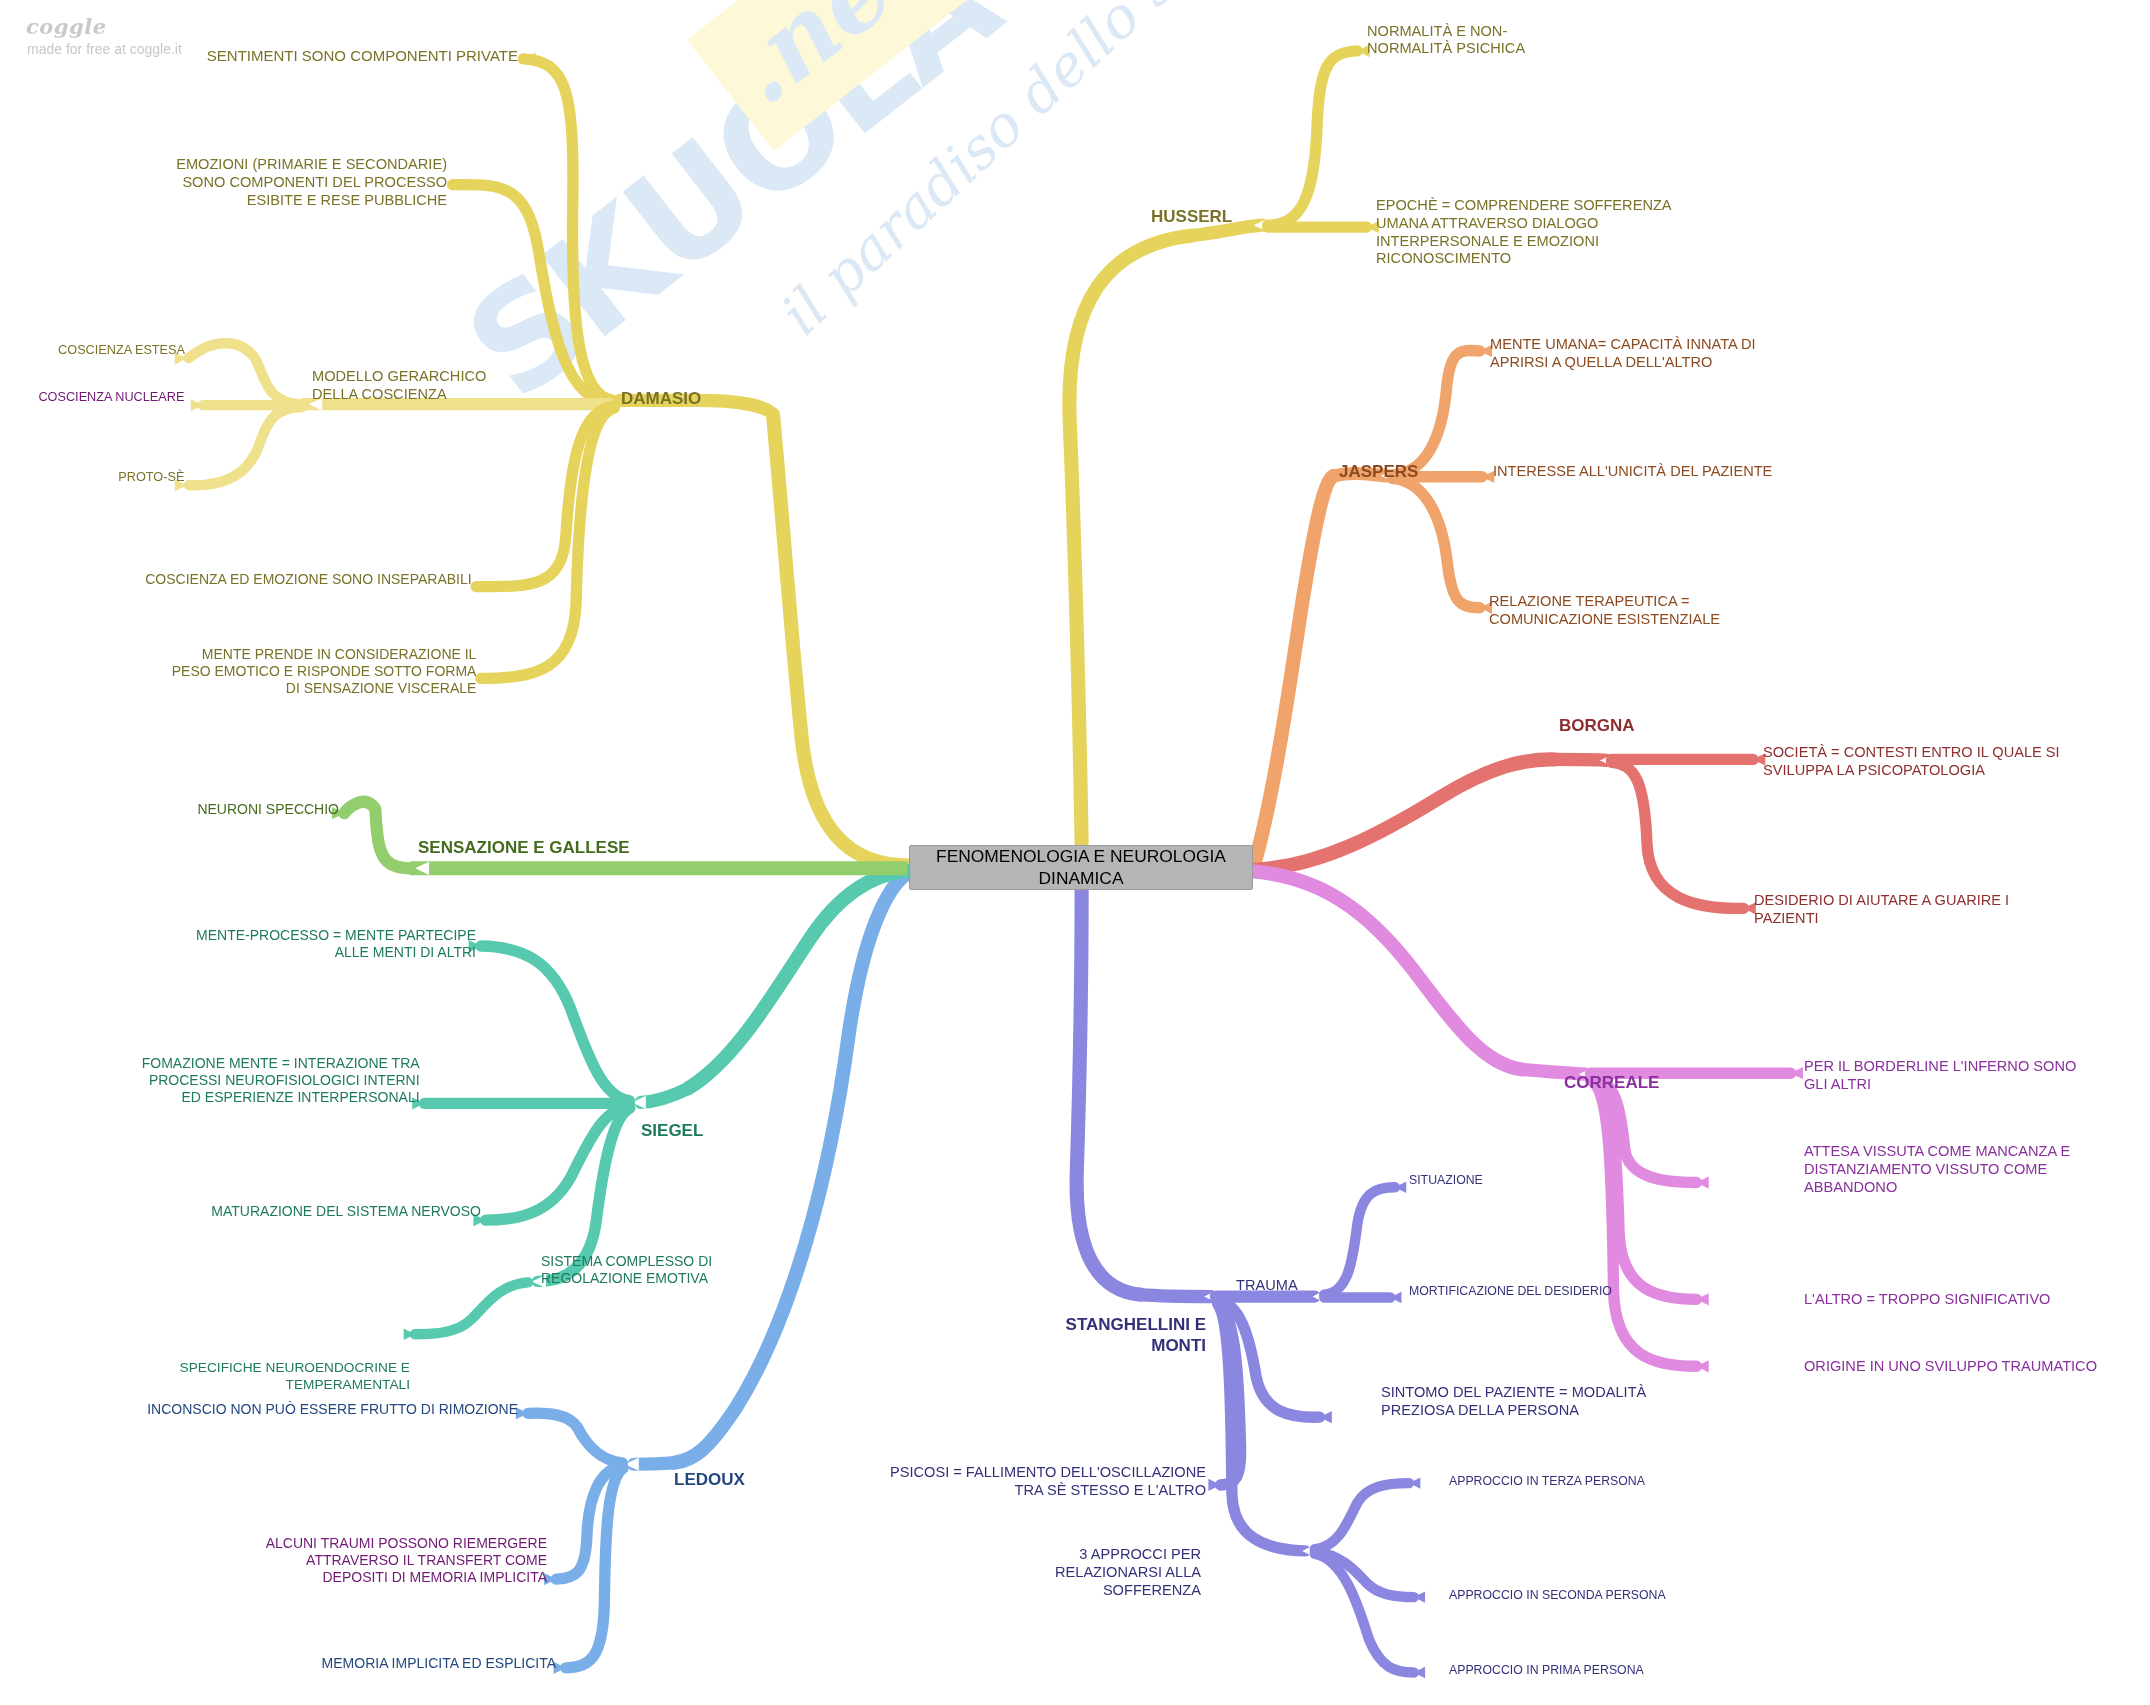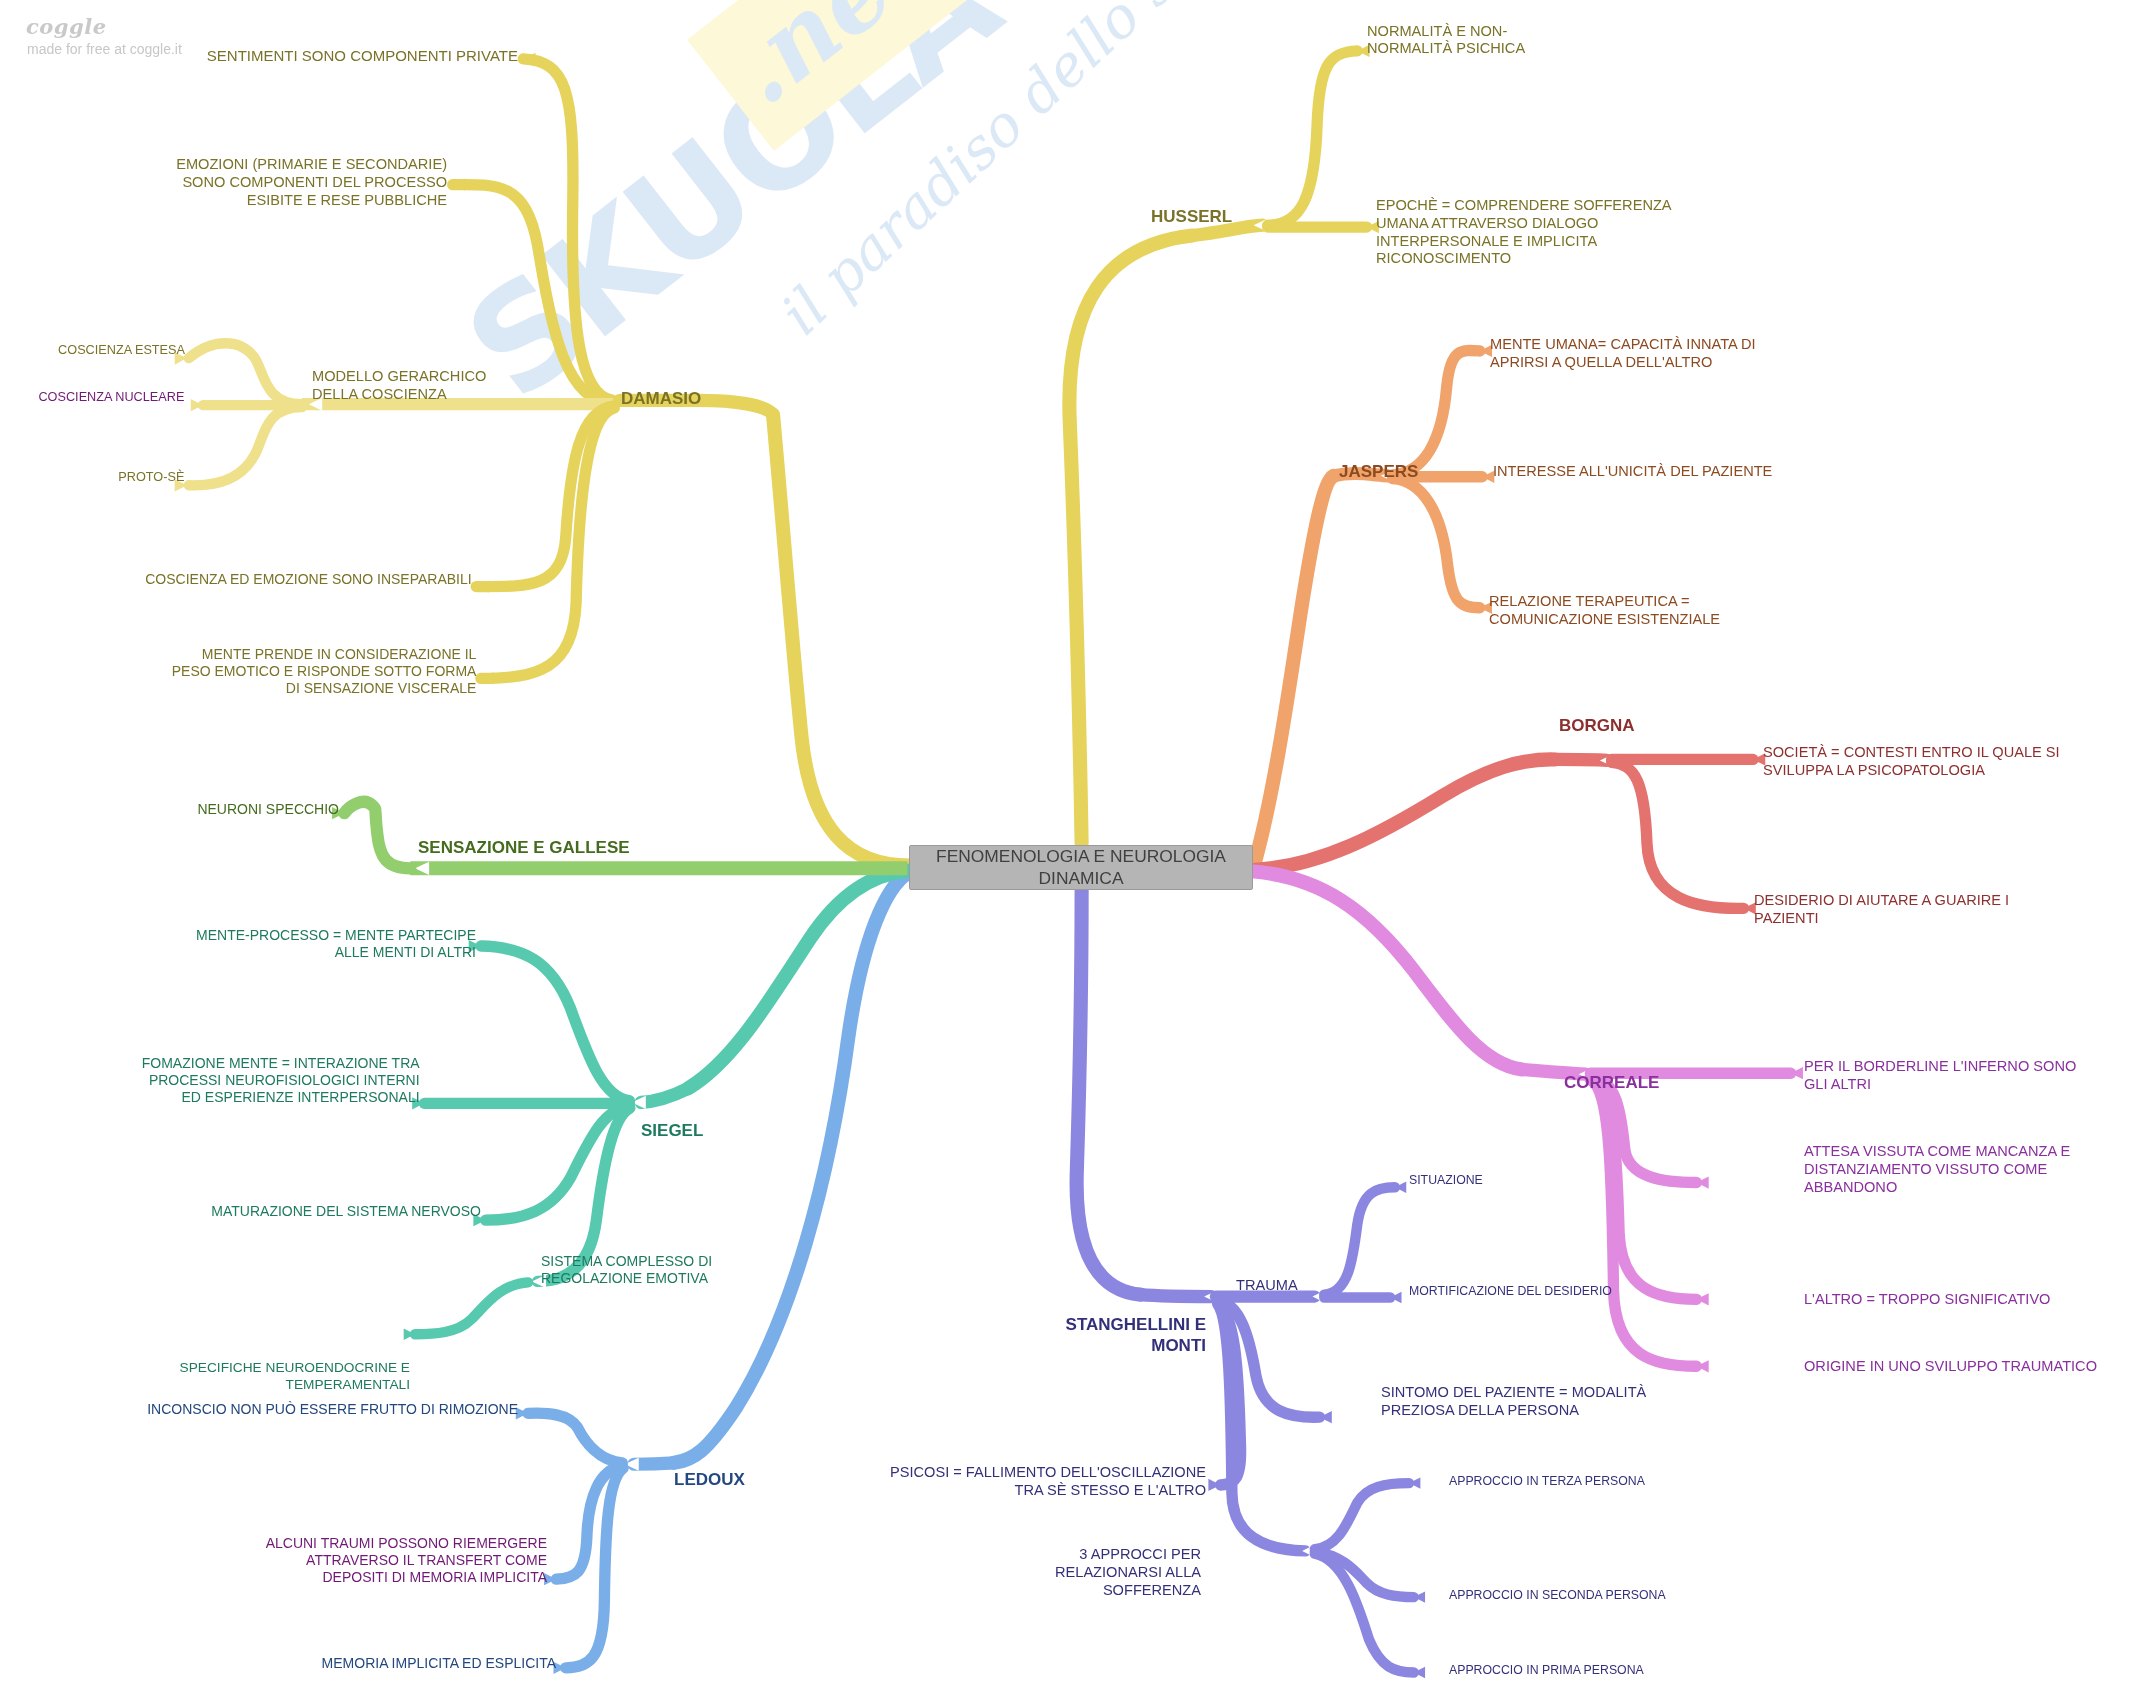--- a/index.html
+++ b/index.html
@@ -62,21 +62,21 @@
   
   .root{
     position:absolute;
     left:909px;top:845px;
     width:344px;height:45px;
     background:#b5b5b5;
     border:0.5px solid #9a9a9a;
     border-radius:1.9px;
     display:flex;align-items:center;justify-content:center;
     text-align:center;
-    color:#404040;
+    color:#000000;
     font-size:17.4px;
     line-height:1.22;
     box-sizing:border-box;
     padding:1.9px 6.6px;
   }
 
   
   .lbl{
     position:absolute;
     white-space:pre-line;
@@ -273,21 +273,21 @@
 PESO EMOTICO E RISPONDE SOTTO FORMA
 DI SENSAZIONE VISCERALE</div>
 
   <div class="lbl branch-name t-left" style="left:1151px;top:207px;font-size:17px;color:#7a7227;">HUSSERL</div>
 
   <div class="lbl t-left" style="left:1367px;top:22.6px;width:330px;font-size:14.6px;color:#7a7227;">NORMALITÀ E NON-
 NORMALITÀ PSICHICA</div>
 
   <div class="lbl t-left" style="left:1376px;top:197px;width:377px;font-size:14.6px;color:#7a7227;">EPOCHÈ = COMPRENDERE SOFFERENZA
 UMANA ATTRAVERSO DIALOGO
-INTERPERSONALE E IMPLICITA
+INTERPERSONALE E EMOZIONI
 RICONOSCIMENTO</div>
 
   <div class="lbl branch-name t-left" style="left:1339px;top:462px;font-size:17px;color:#8c4a20;">JASPERS</div>
 
   <div class="lbl t-left" style="left:1490px;top:336px;width:386px;font-size:14.6px;color:#8c4a20;">MENTE UMANA= CAPACITÀ INNATA DI
 APRIRSI A QUELLA DELL'ALTRO</div>
 
   <div class="lbl t-left" style="left:1493px;top:463px;width:415px;font-size:14.6px;color:#8c4a20;">INTERESSE ALL'UNICITÀ DEL PAZIENTE</div>
 
   <div class="lbl t-left" style="left:1489px;top:593px;width:386px;font-size:14.6px;color:#8c4a20;">RELAZIONE TERAPEUTICA =

